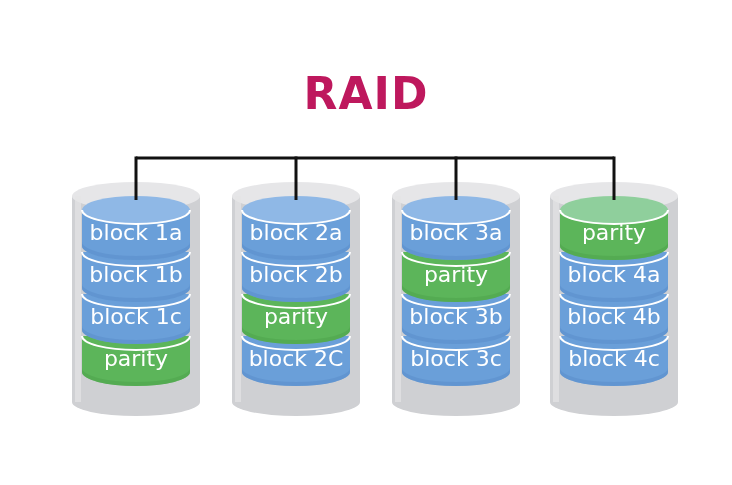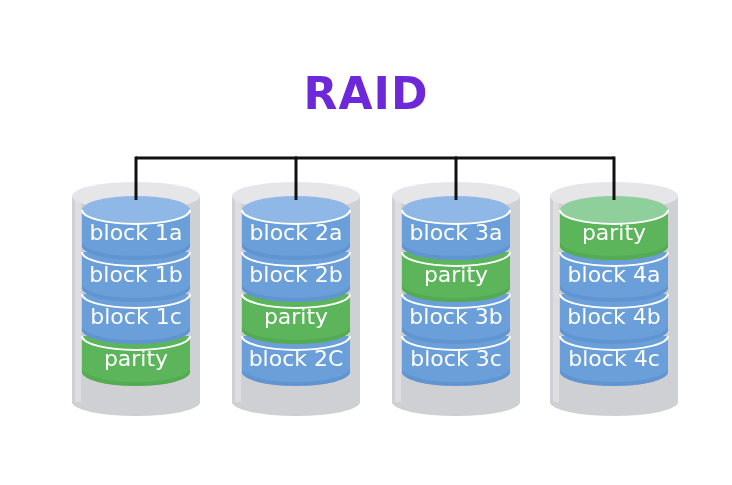--- a/index.html
+++ b/index.html
@@ -17,21 +17,21 @@
     #title {
       position: absolute;
       left: 0;
       top: 64px;
       width: 732px;
       text-align: center;
       font-family: "DejaVu Sans", sans-serif;
       font-weight: bold;
       font-size: 44px;
       letter-spacing: 1px;
-      color: #6d28d9;
+      color: #be185d;
       line-height: 60px;
     }
     #diagram {
       position: absolute;
       left: 0;
       top: 0;
     }
     .layer-label {
       font-family: "DejaVu Sans", sans-serif;
       font-size: 22px;

